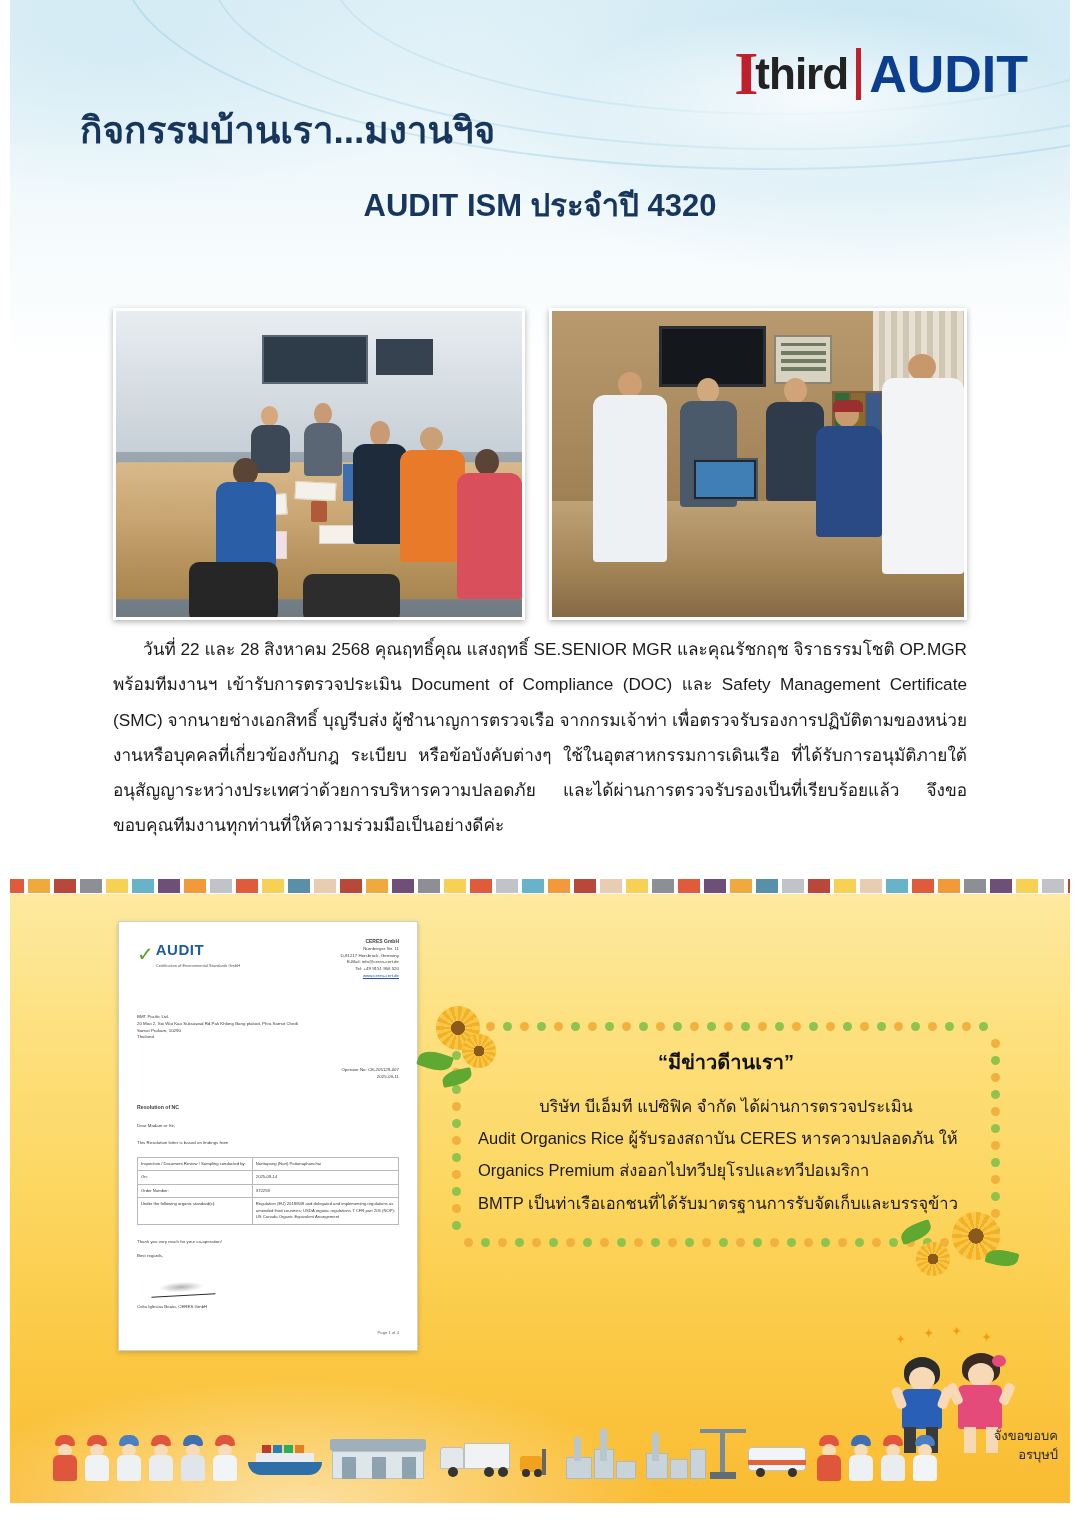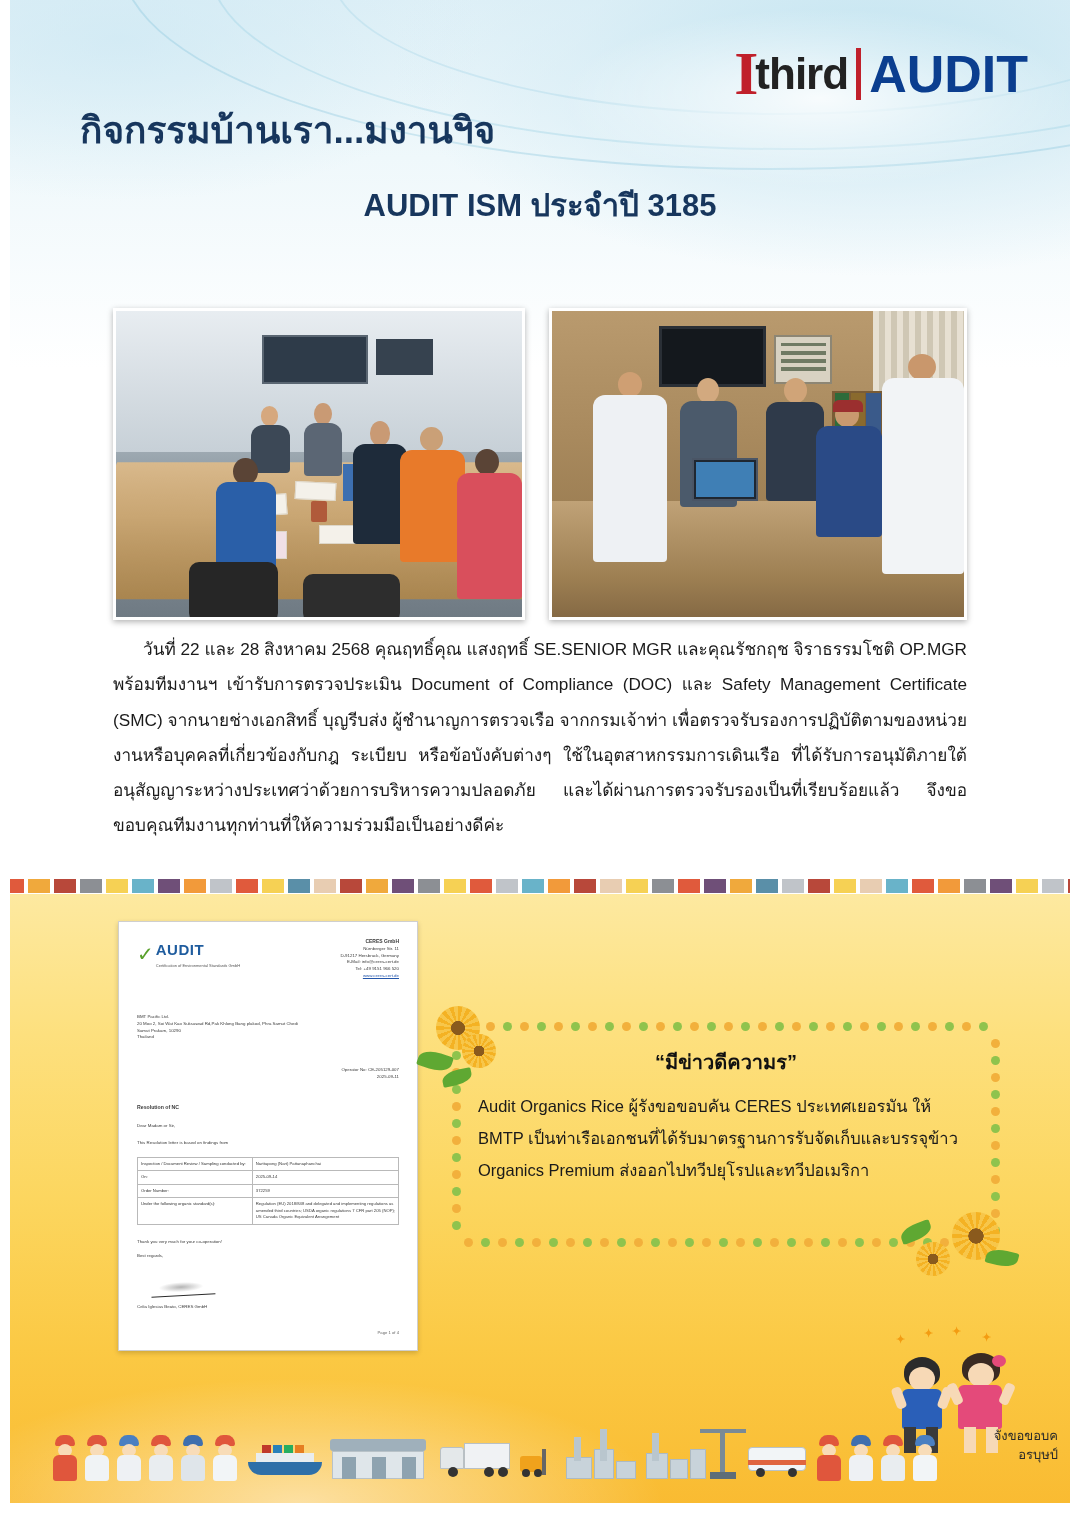--- a/index.html
+++ b/index.html
@@ -326,21 +326,21 @@
     <div class="glow"></div>
 
     <div id="logo">
       <span class="i-letter">I</span>
       <span class="inside">third</span>
       <span class="bar"></span>
       <span class="bmtp">AUDIT</span>
     </div>
 
     <div id="title-thai">กิจกรรมบ้านเรา...มงานฯิจ</div>
-    <div id="title-en">AUDIT ISM ประจำปี 3185</div>
+    <div id="title-en">AUDIT ISM ประจำปี 4320</div>
 
     <div class="photo" id="photo1">
       <div class="scene">
         <div class="wall"></div>
         <div class="screen"></div>
         <div class="screen2"></div>
         <div class="table"></div>
         <div class="papers p1"></div>
         <div class="papers p2"></div>
         <div class="papers p3"></div>
@@ -619,24 +619,25 @@
           <div class="dot" style="left: 0px; top: 131px; background: rgb(143, 195, 77);"></div>
           <div class="dot" style="left: 0px; top: 114px; background: rgb(242, 176, 60);"></div>
           <div class="dot" style="left: 0px; top: 97px; background: rgb(143, 195, 77);"></div>
           <div class="dot" style="left: 0px; top: 80px; background: rgb(242, 176, 60);"></div>
           <div class="dot" style="left: 0px; top: 63px; background: rgb(143, 195, 77);"></div>
           <div class="dot" style="left: 0px; top: 46px; background: rgb(242, 176, 60);"></div>
           <div class="dot" style="left: 0px; top: 29px; background: rgb(143, 195, 77);"></div>
           <div class="dot" style="left: 0px; top: 12px; background: rgb(242, 176, 60);"></div>
         </div>
       <div class="content">
-        <div class="heading">“มีข่าวดีความร”</div>
-        <div class="line">Audit Organics Rice ผู้รังขอขอบคัน CERES ประเทศเยอรมัน ให้</div>
+        <div class="heading">“มีข่าวดีานเรา”</div>
+        <div class="line c">บริษัท บีเอ็มที แปซิฟิค จำกัด ได้ผ่านการตรวจประเมิน</div>
+        <div class="line">Audit Organics Rice ผู้รับรองสถาบัน CERES หารความปลอดภัน ให้</div>
+        <div class="line">Organics Premium ส่งออกไปทวีปยุโรปและทวีปอเมริกา</div>
         <div class="line">BMTP เป็นท่าเรือเอกชนที่ได้รับมาตรฐานการรับจัดเก็บและบรรจุข้าว</div>
-        <div class="line">Organics Premium ส่งออกไปทวีปยุโรปและทวีปอเมริกา</div>
       </div>
     </div>
 
     <div class="sunflower" style="left:436px; top:112px; width:44px; height:44px;">
       <div class="petals"></div>
     </div>
     <div class="leaf" style="left:418px; top:158px; width:34px; height:18px; transform:rotate(18deg);"></div>
     <div class="sunflower" style="left:462px; top:140px; width:34px; height:34px;">
       <div class="petals"></div>
     </div>

